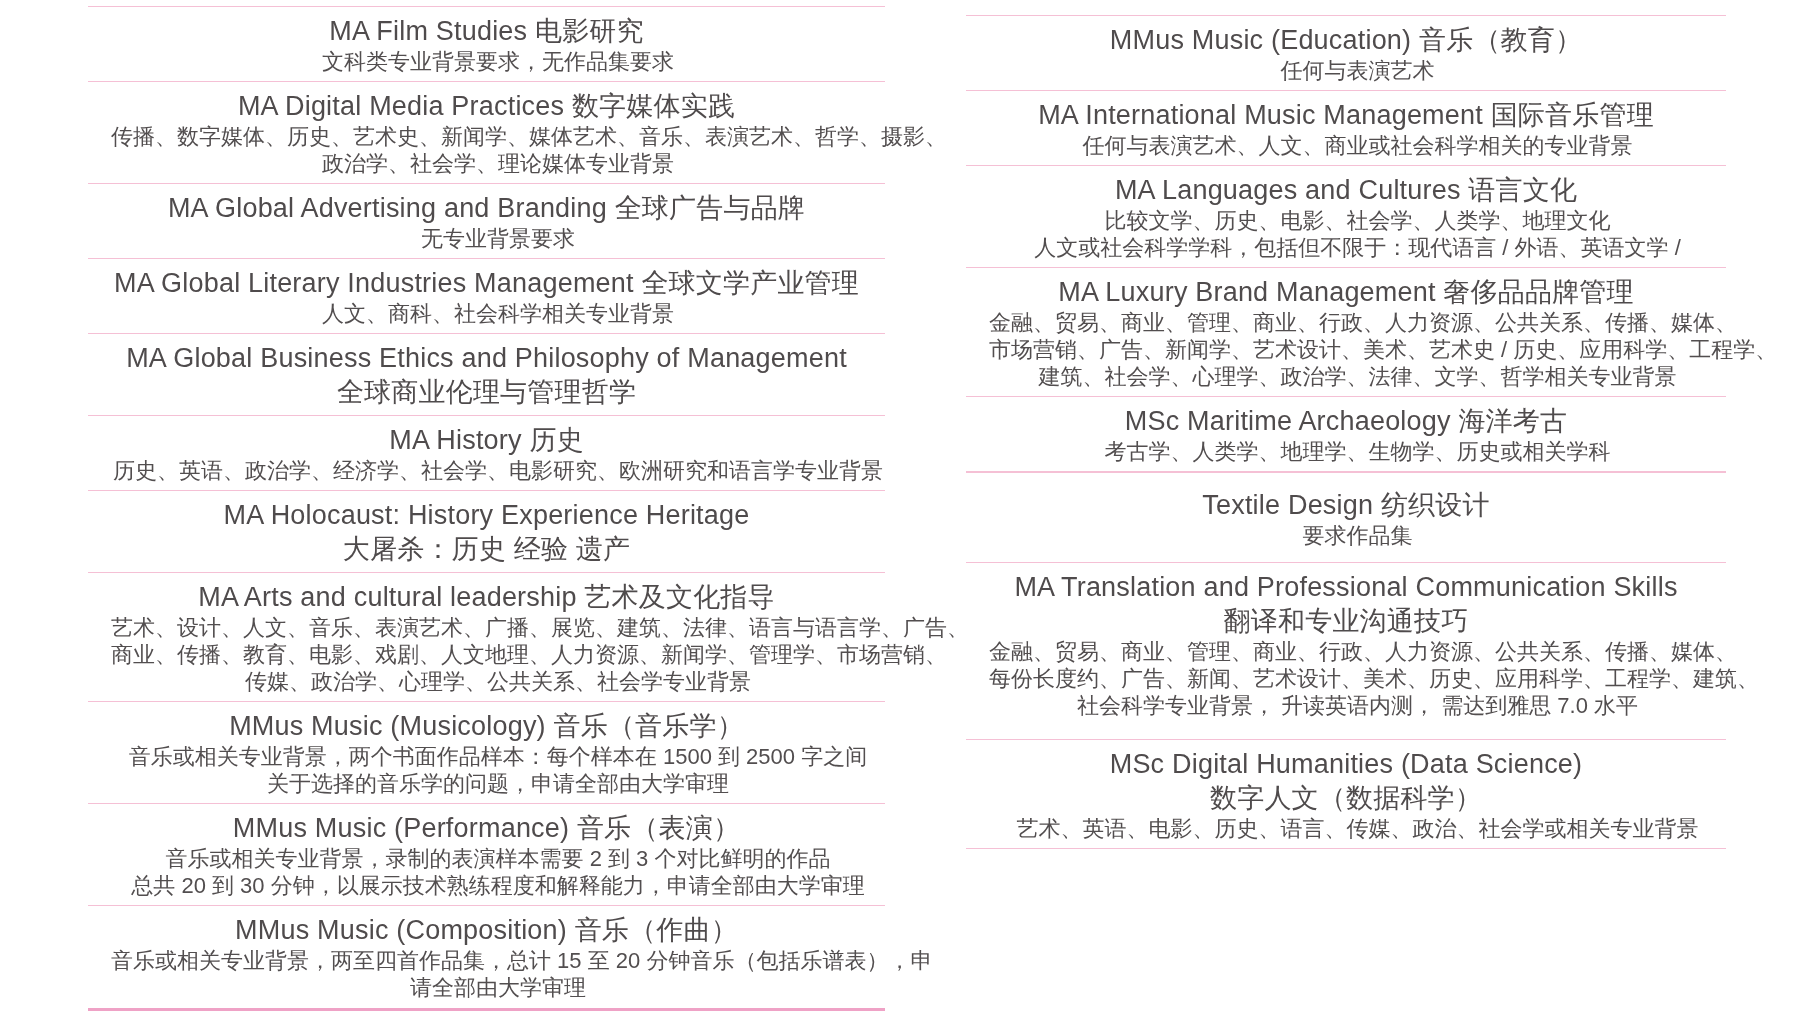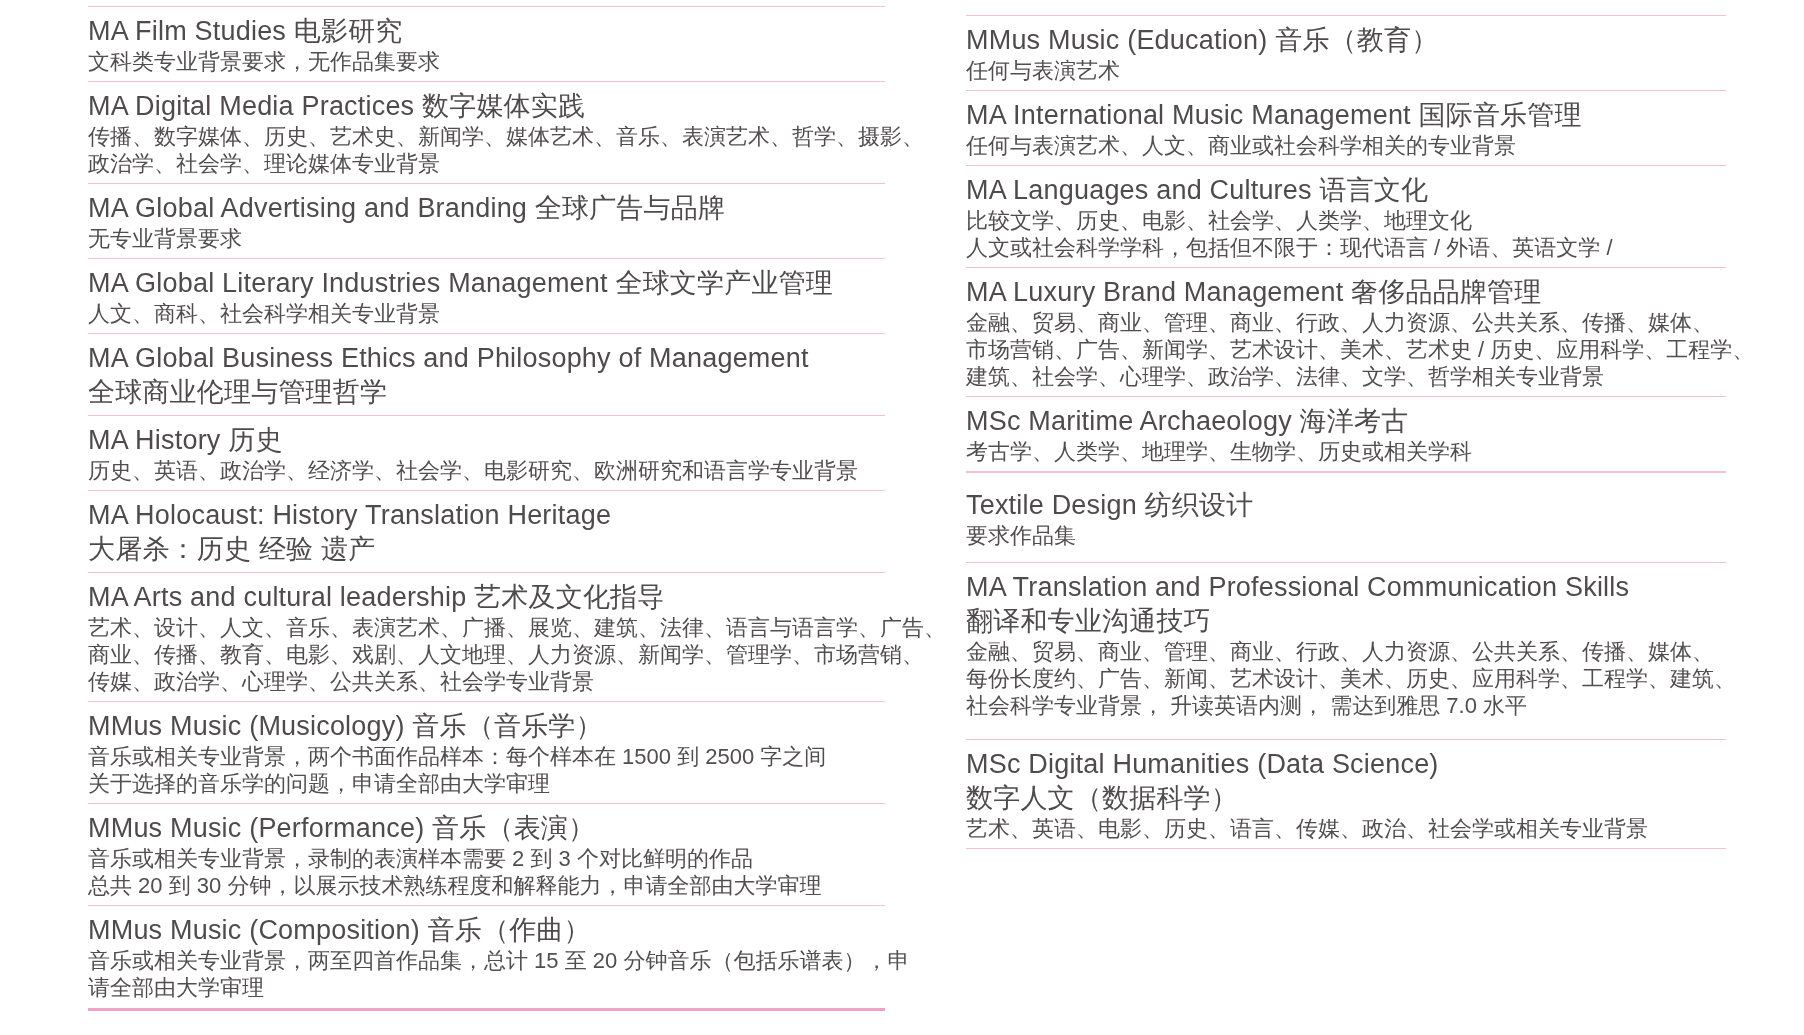--- a/index.html
+++ b/index.html
@@ -16,33 +16,34 @@
     background: #ffffff;
     font-family: "Liberation Sans", "DejaVu Sans", sans-serif;
     overflow: hidden;
   }
   .column { position: absolute; top: 0; box-sizing: border-box; }
   .col-left  { left: 88px;  width: 797px; padding-top: 6px; }
   .col-right { left: 966px; width: 760px; padding-top: 15px; }
 
   .separator { height: 0; border-top: 1px solid var(--sep-color); }
 
-  .section { padding: 7px 0 6px 0; }
+  .section { padding: 7px 0 6px 0; text-align: center; }
   .title-line {
     font-size: 27px;
     line-height: 34px;
     color: var(--title-color);
     white-space: nowrap;
     letter-spacing: 0.2px;
   }
   .desc-line {
     font-size: 22px;
     line-height: 27px;
     color: var(--body-color);
     white-space: nowrap;
+    margin-left: 23px;
   }
 
   
   .sec-right-5 .desc-line + .desc-line { margin-top: 12px; }
   .sec-right-6 { padding-top: 15px; padding-bottom: 13px; }
   .sec-right-7 { padding-bottom: 20px; }
 
   .bottom-accent {
     height: 3px;
     background: var(--accent-color);
@@ -79,21 +80,21 @@
       <div class="title-line"> MA Global Business Ethics and Philosophy of Management</div>
       <div class="title-line">全球商业伦理与管理哲学</div>
     </div>
     <div class="separator"></div>
     <div class="section sec-left-5">
       <div class="title-line">MA History 历史</div>
       <div class="desc-line">历史、英语、政治学、经济学、社会学、电影研究、欧洲研究和语言学专业背景</div>
     </div>
     <div class="separator"></div>
     <div class="section sec-left-6">
-      <div class="title-line">MA Holocaust: History Translation Heritage</div>
+      <div class="title-line">MA Holocaust: History Experience Heritage</div>
       <div class="title-line">大屠杀：历史 经验 遗产</div>
     </div>
     <div class="separator"></div>
     <div class="section sec-left-7">
       <div class="title-line">MA Arts and cultural leadership 艺术及文化指导</div>
       <div class="desc-line">艺术、设计、人文、音乐、表演艺术、广播、展览、建筑、法律、语言与语言学、广告、</div>
       <div class="desc-line">商业、传播、教育、电影、戏剧、人文地理、人力资源、新闻学、管理学、市场营销、</div>
       <div class="desc-line">传媒、政治学、心理学、公共关系、社会学专业背景</div>
     </div>
     <div class="separator"></div>

